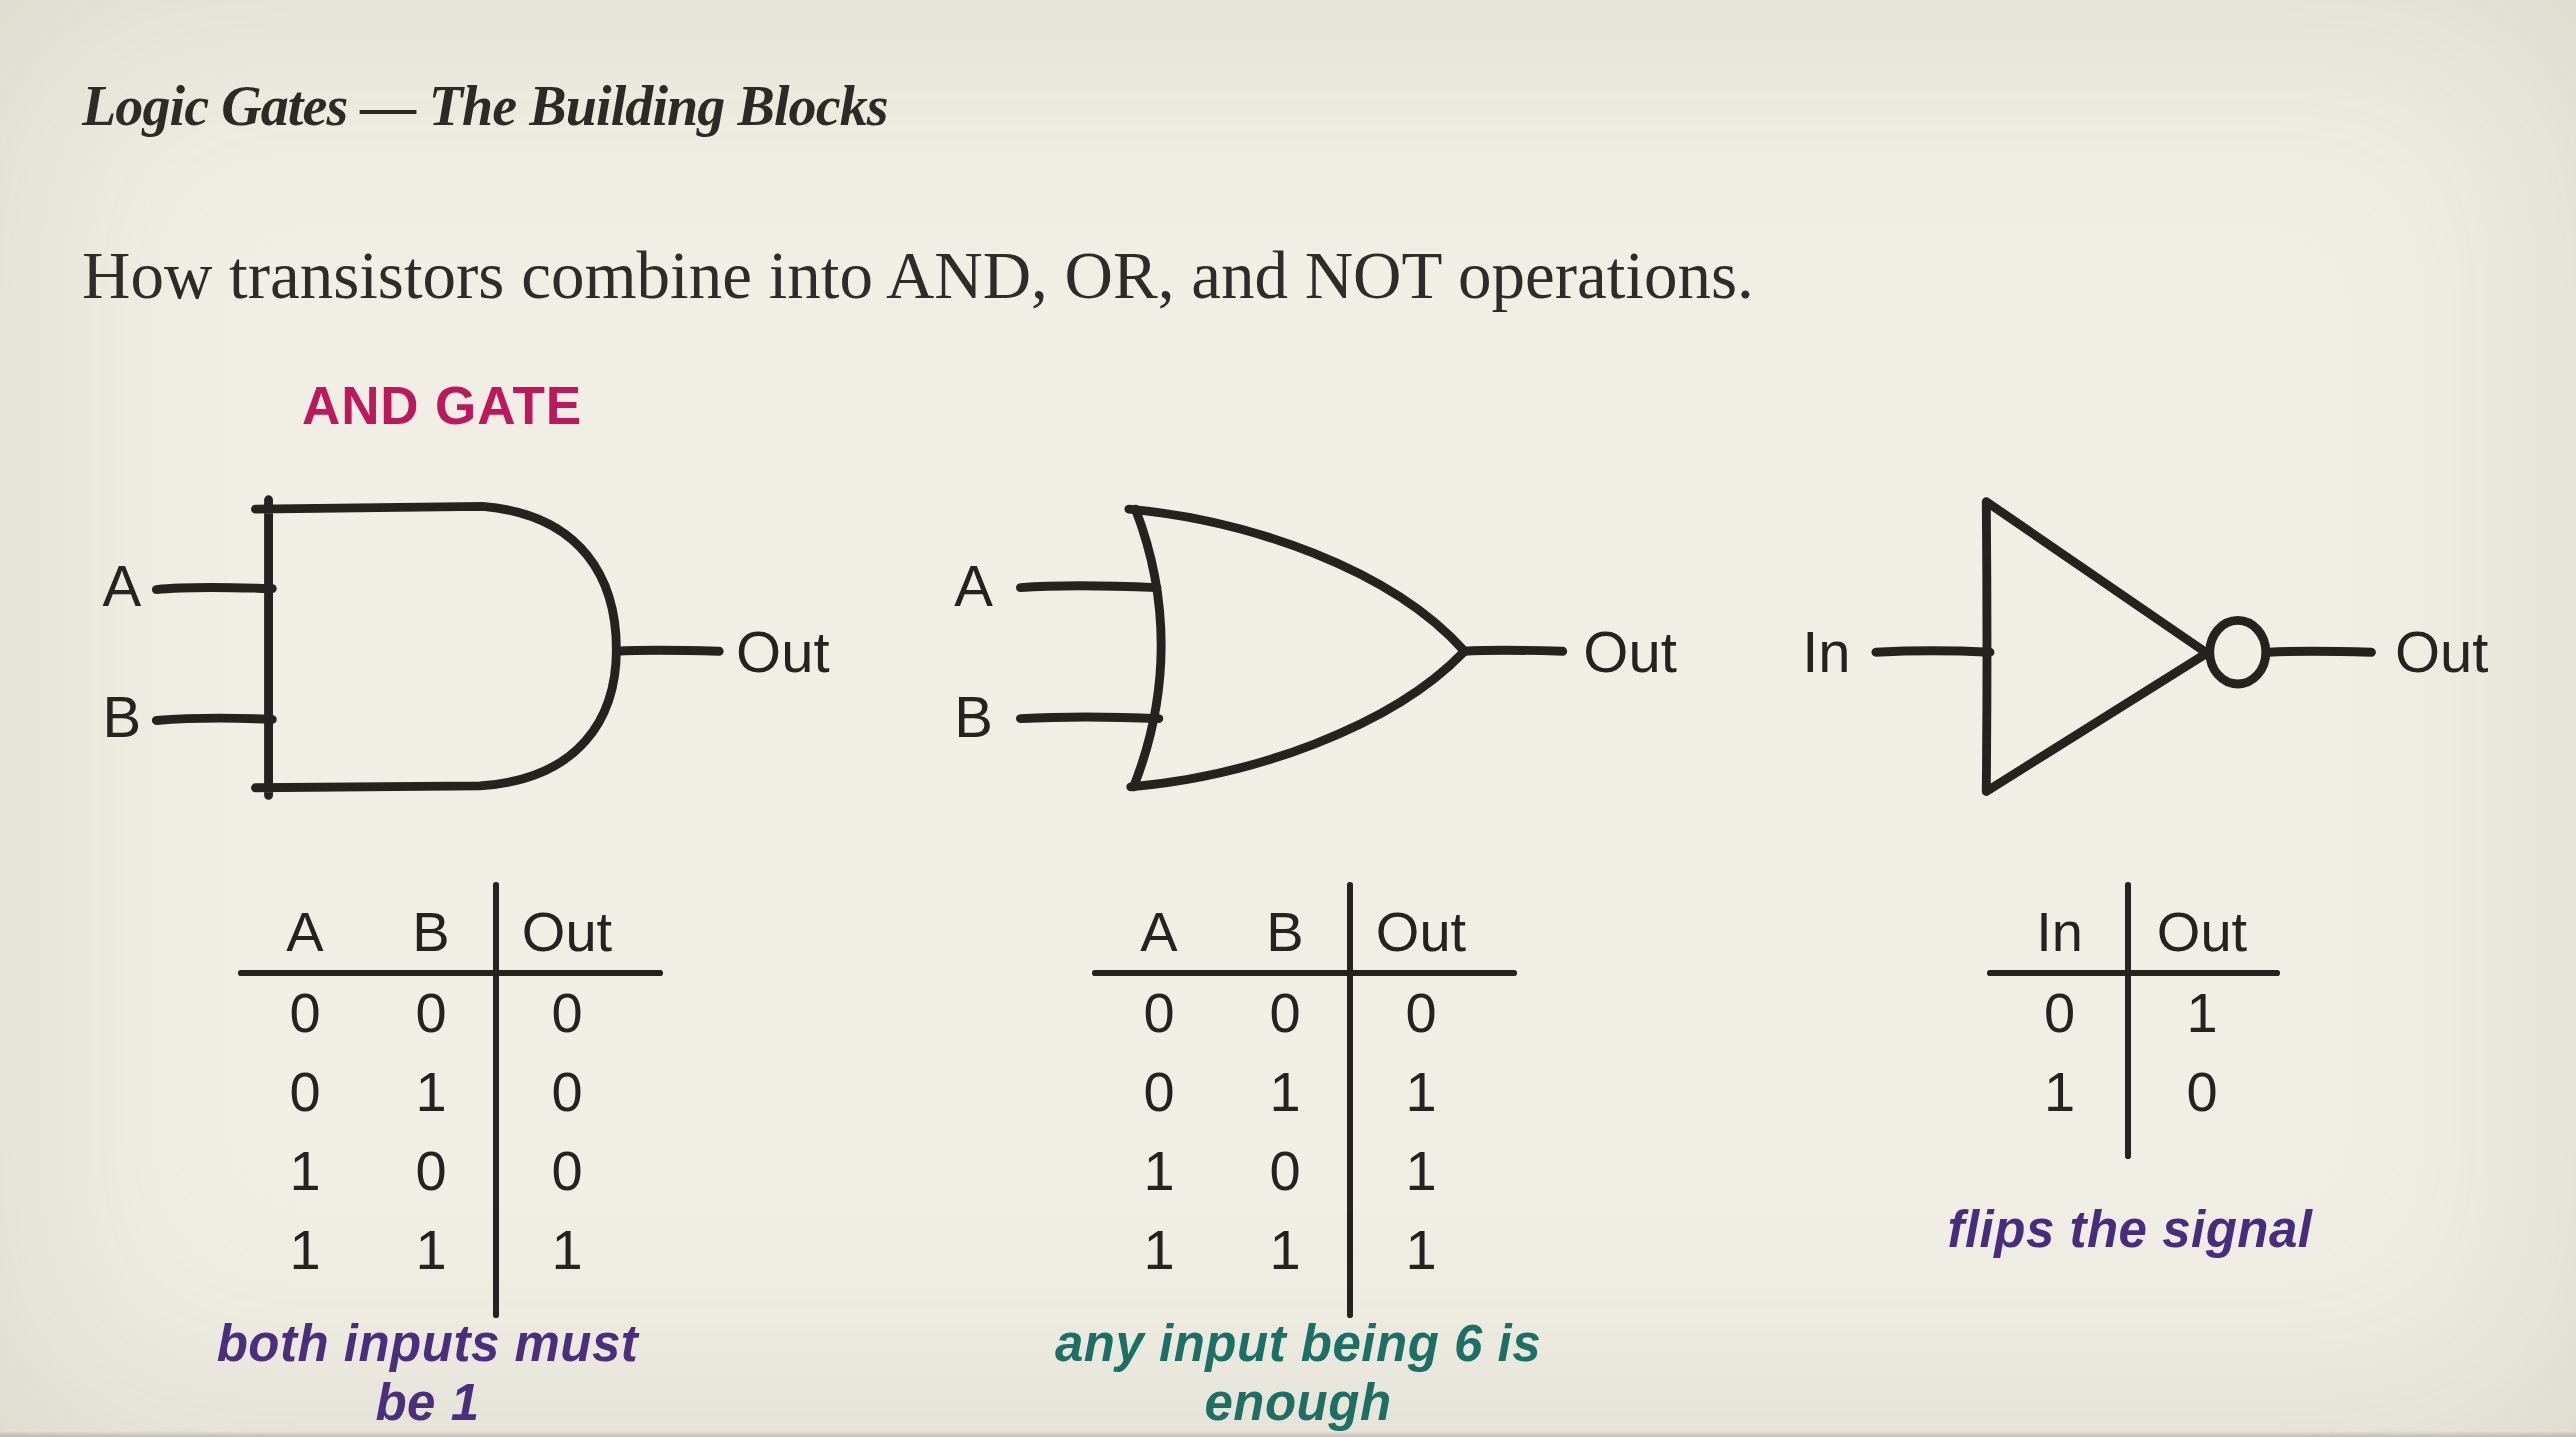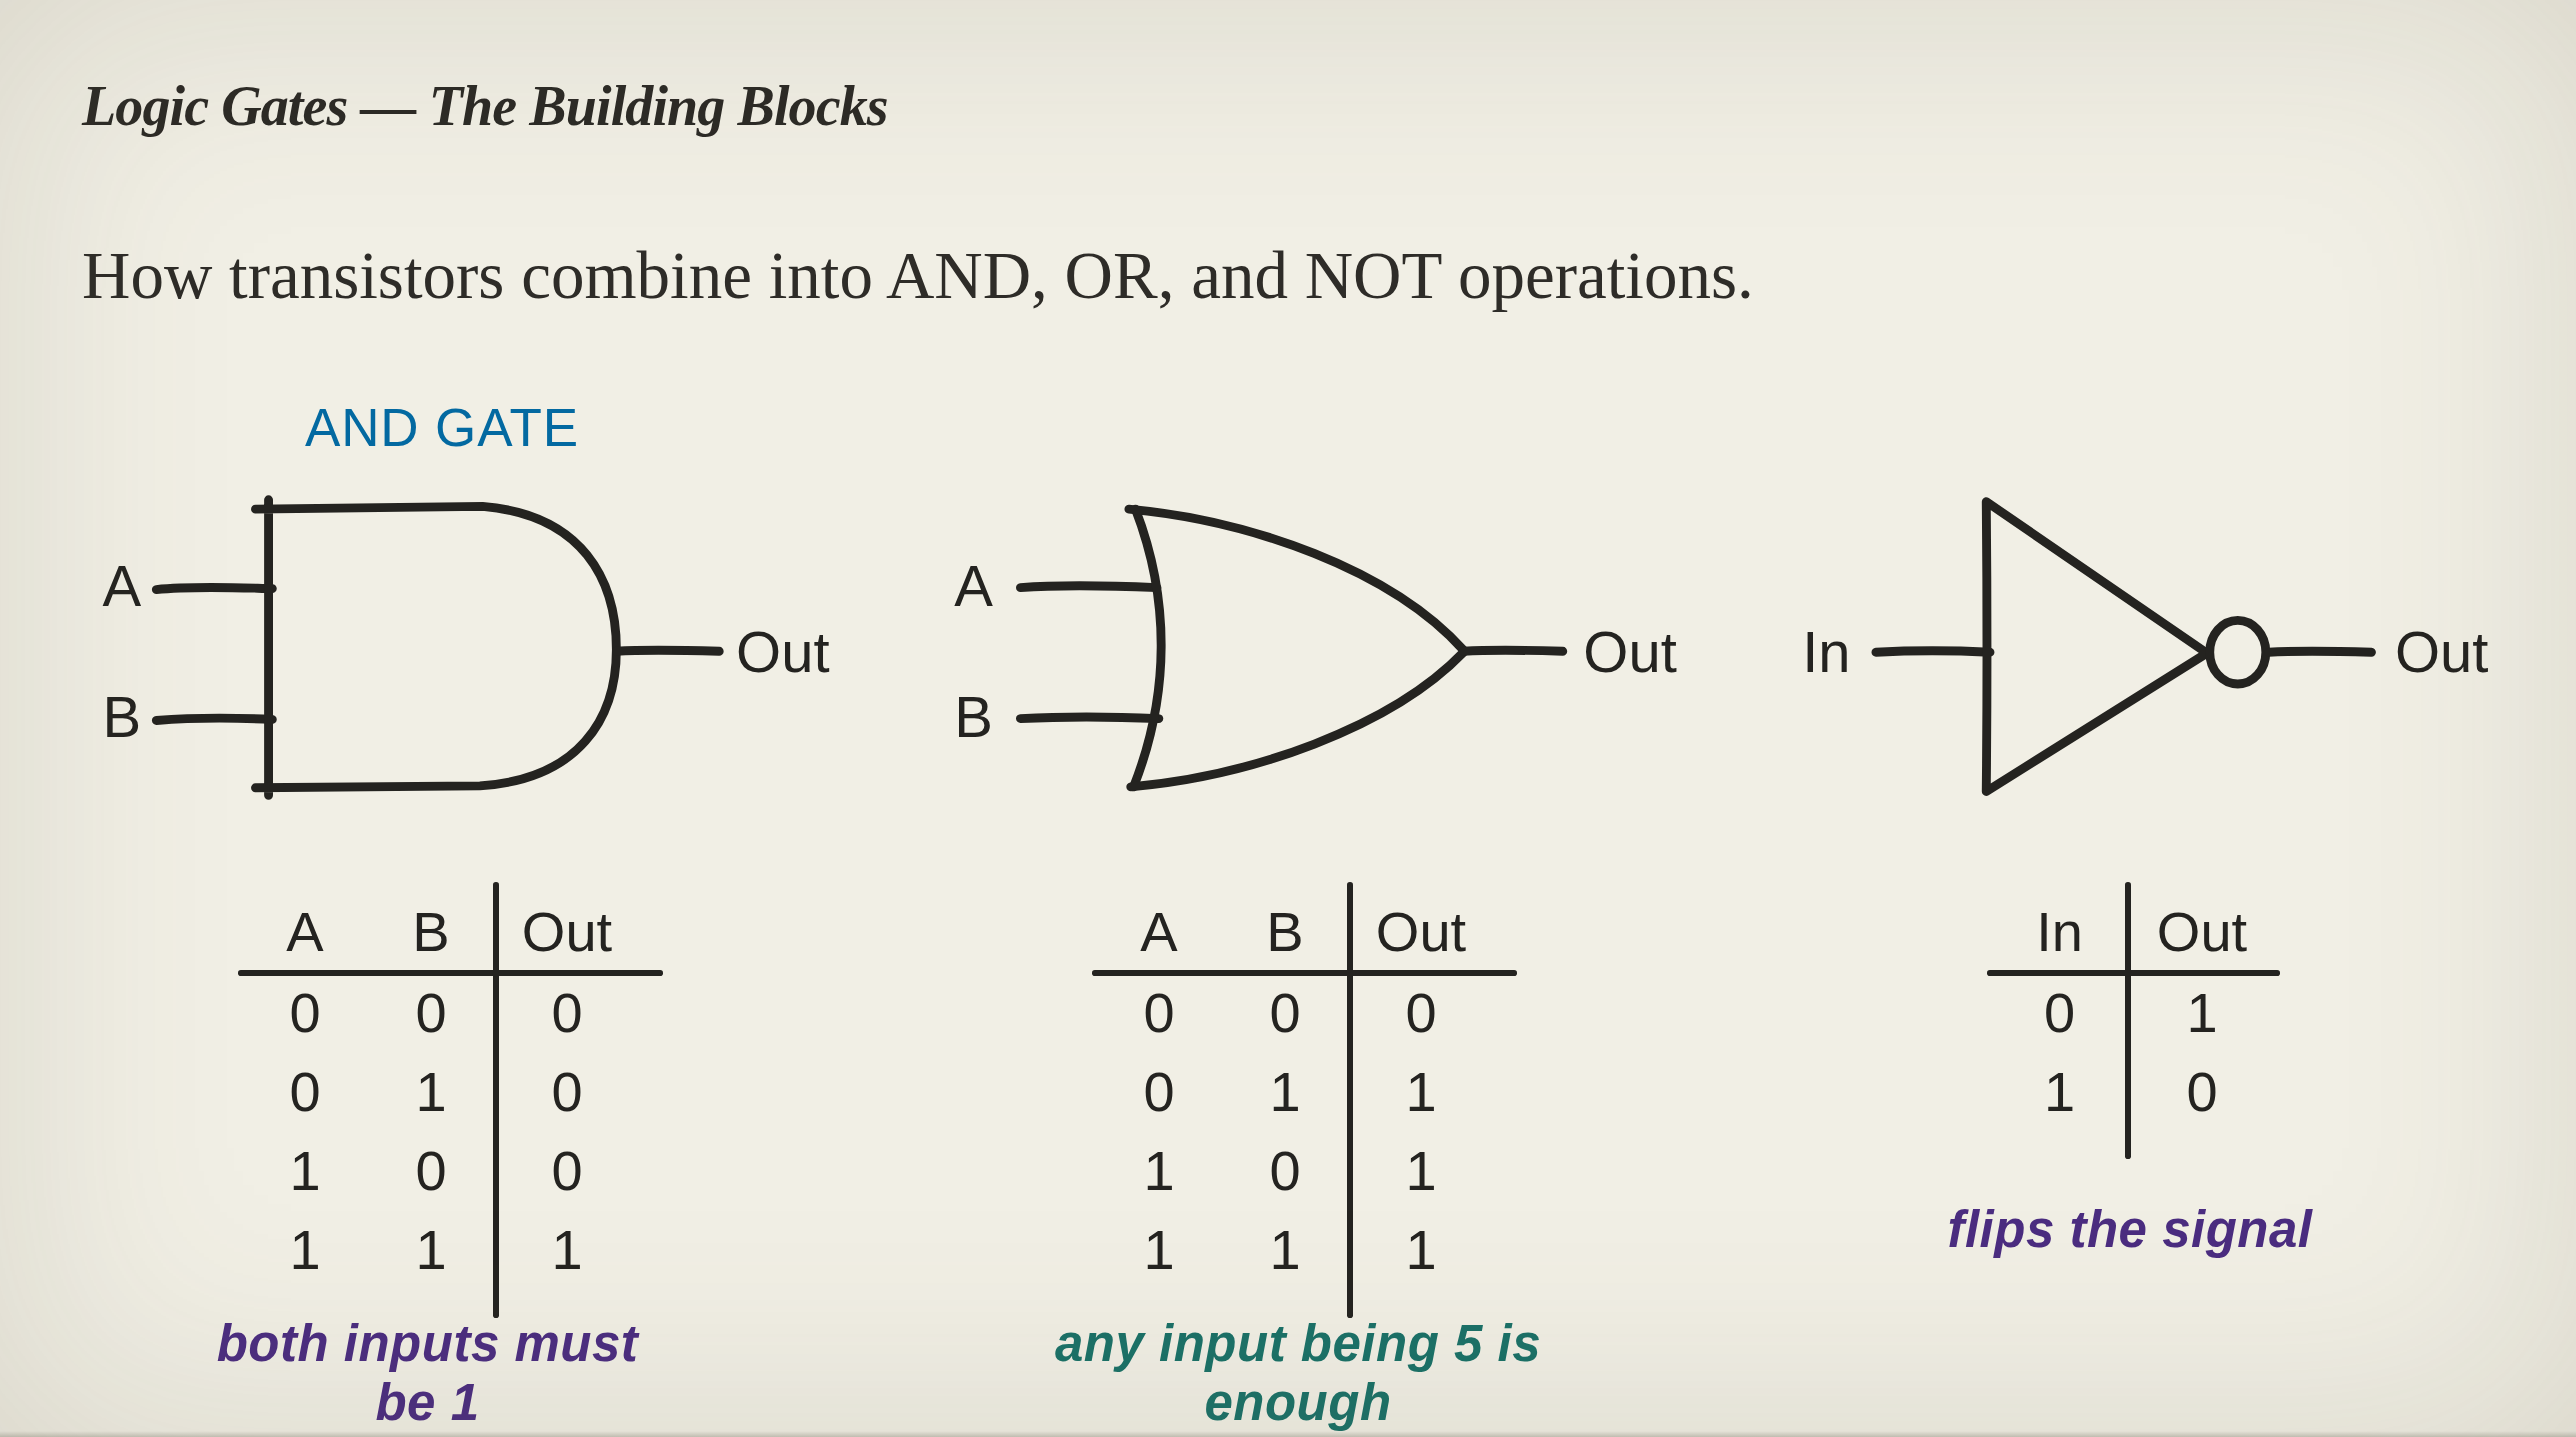--- a/index.html
+++ b/index.html
@@ -23,23 +23,23 @@
     font-size:56px;letter-spacing:-0.9px;color:#2c2a26;
     white-space:nowrap;
   }
   .subtitle{
     position:absolute;left:82px;top:170px;
     font-family:"Liberation Serif",serif;
     font-size:67px;color:#2e2c28;white-space:nowrap;
   }
 
   .gate-title{
-    position:absolute;top:397px;
-    font-size:53px;font-weight:400;letter-spacing:0.9px;
-    text-align:center;color:#0369a1;
+    position:absolute;top:375px;
+    font-size:53px;font-weight:700;letter-spacing:0.9px;
+    text-align:center;color:#be185d;
   }
   #and-title{left:94px;width:696px;}
   #or-title{left:936px;width:725px;}
   #not-title{left:1778px;width:698px;}
 
   svg.gate{position:absolute;top:468px;height:374px;}
   #and-svg{left:94px;width:768px;}
   #or-svg{left:936px;width:786px;}
   #not-svg{left:1778px;width:798px;}
   svg.gate path, svg.gate ellipse{
@@ -160,21 +160,21 @@
       <span class="cell">1</span>
       <span class="cell">0</span>
       <span class="cell out">1</span>
     </div>
     <div class="tt-row">
       <span class="cell">1</span>
       <span class="cell">1</span>
       <span class="cell out">1</span>
     </div>
   </div>
-  <div class="note teal" id="or-note">any input being 5 is enough</div>
+  <div class="note teal" id="or-note">any input being 6 is enough</div>
 
   <svg class="gate" id="not-svg" viewBox="0 0 852 400">
     <path d="M104,197 C142,195 186,195 226,197"></path>
     <path d="M222,36 C223,140 223,250 222,346 L458,198 L222,36 Z"></path>
     <ellipse cx="491" cy="197" rx="30" ry="34"></ellipse>
     <path d="M524,197 C560,195 600,196 634,197"></path>
     <text x="51" y="218">In</text>
     <text x="709" y="218">Out</text>
   </svg>
   <div class="tt tt2" id="not-table">

